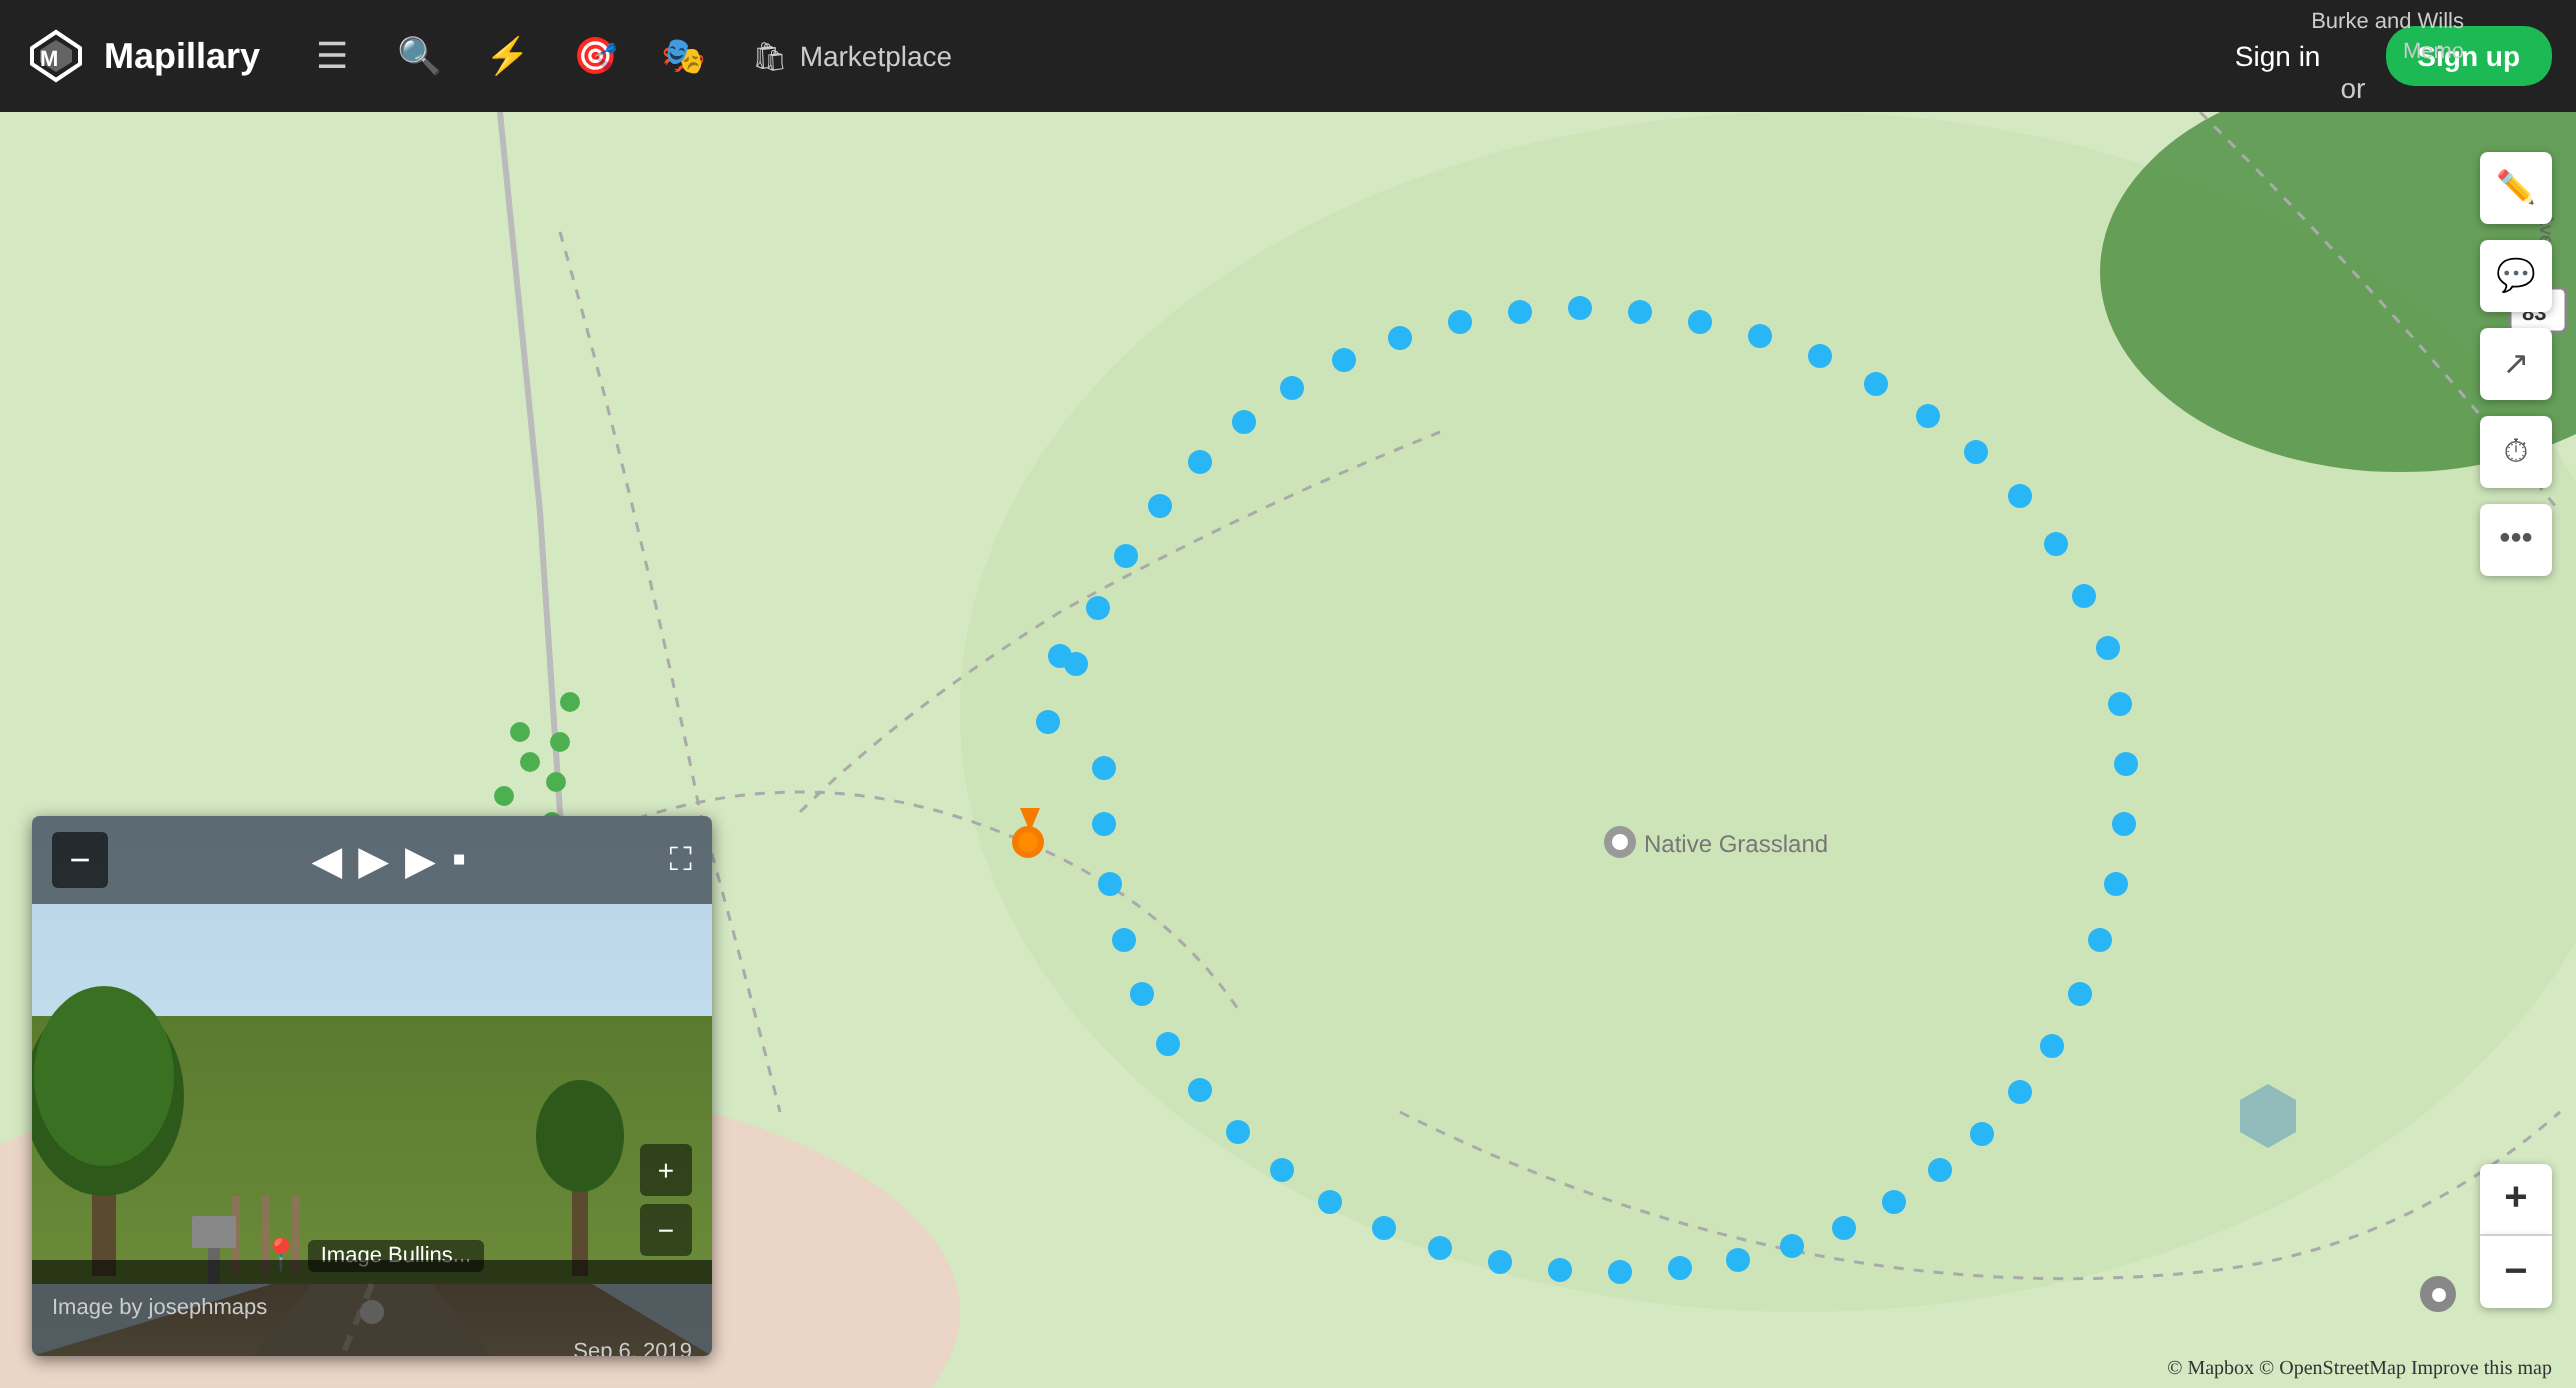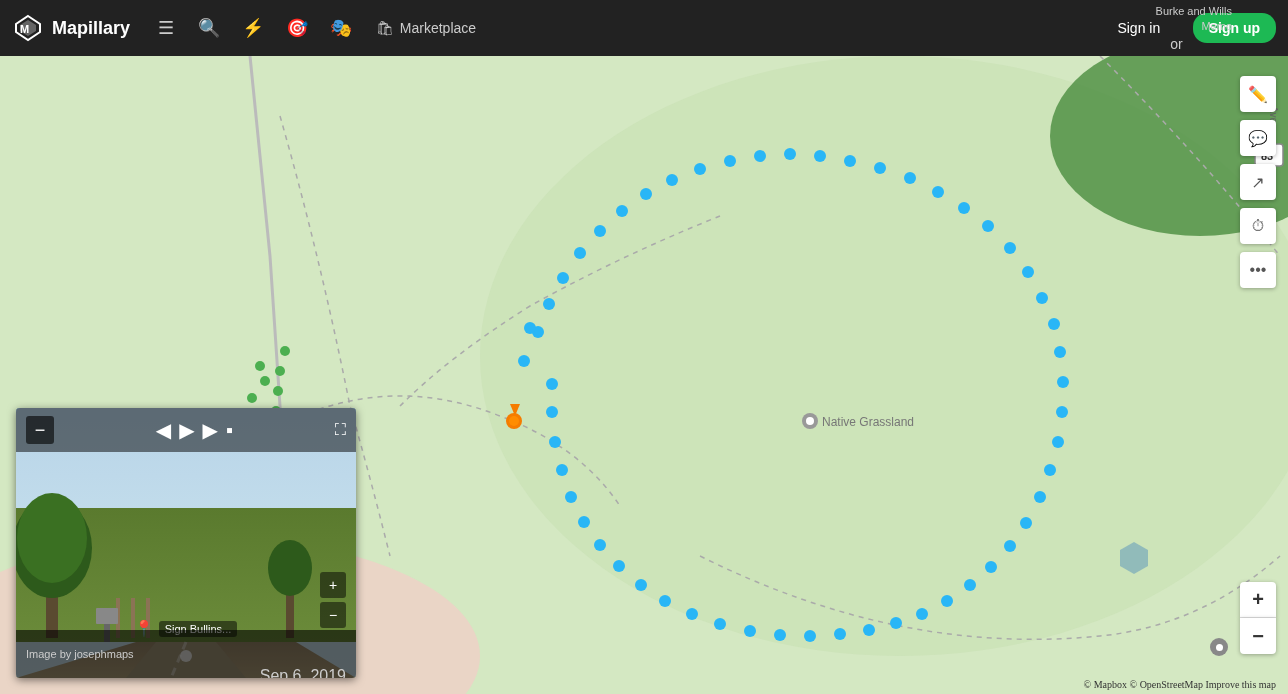--- a/index.html
+++ b/index.html
@@ -148,21 +148,21 @@
       height: 48px;
       background: rgba(0,0,0,0.6);
       display: flex; align-items: center; justify-content: space-between;
       padding: 0 10px;
       z-index: 10;
     }
     #sv-image-credit {
       color: #ccc; font-size: 11px;
     }
     #sv-date {
-      color: #ccc; font-size: 16px; margin-top: 44px;
+      color: #ccc; font-size: 11px; margin-top: 44px;
     }
     #sv-location {
       position: absolute;
       bottom: 36px; left: 0; right: 0;
       display: flex; align-items: center; justify-content: center;
       gap: 4px; padding-bottom: 4px;
     }
     #sv-location-text {
       color: #fff; font-size: 11px; background: rgba(0,0,0,0.5); padding: 2px 6px; border-radius: 3px;
     }
@@ -486,16 +486,16 @@
       <span id="sv-date">Sep 6, 2019</span>
     </div>
 
     <div id="sv-zoom-controls">
       <button class="sv-zoom-ctrl">+</button>
       <button class="sv-zoom-ctrl">−</button>
     </div>
 
     <div id="sv-location">
       <span>📍</span>
-      <span id="sv-location-text">Sign Bullins...</span>
+      <span id="sv-location-text">Image Bullins...</span>
     </div>
   </div>
 </div>
 
 </body></html>

